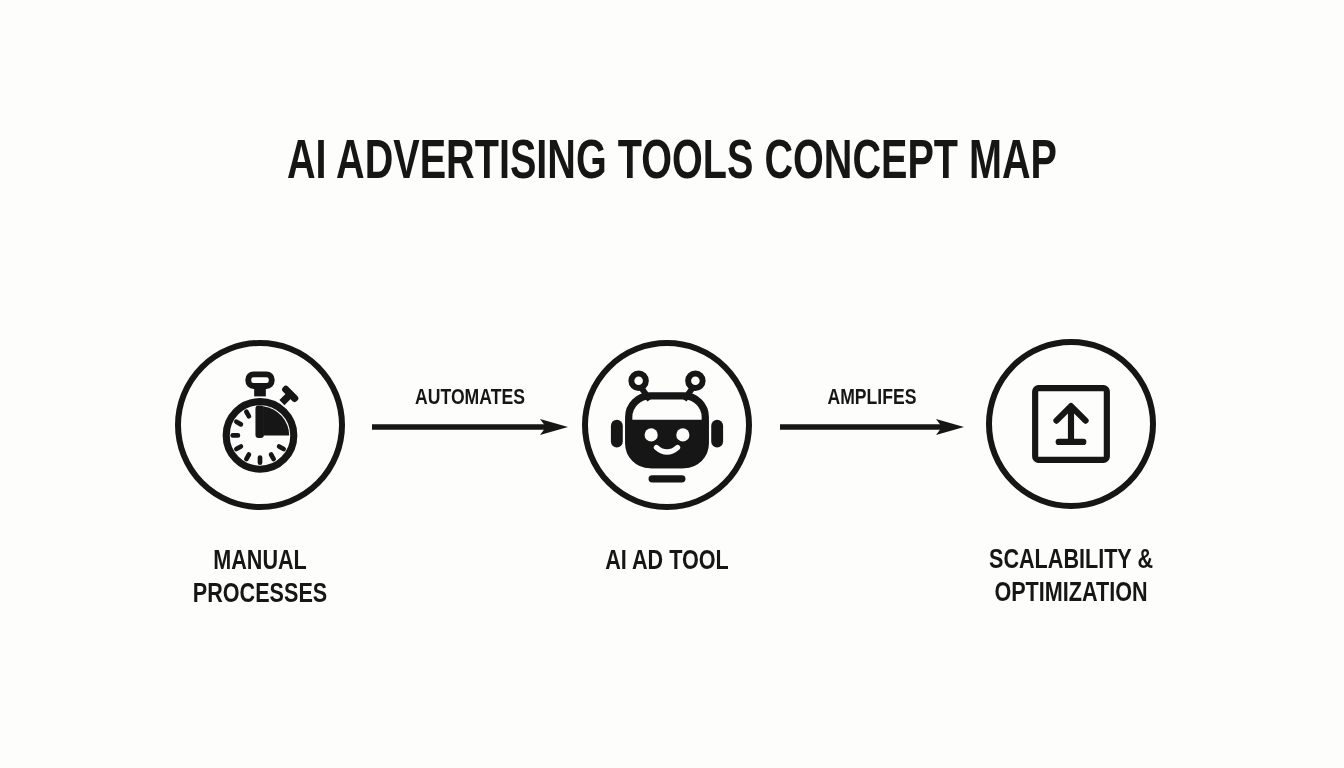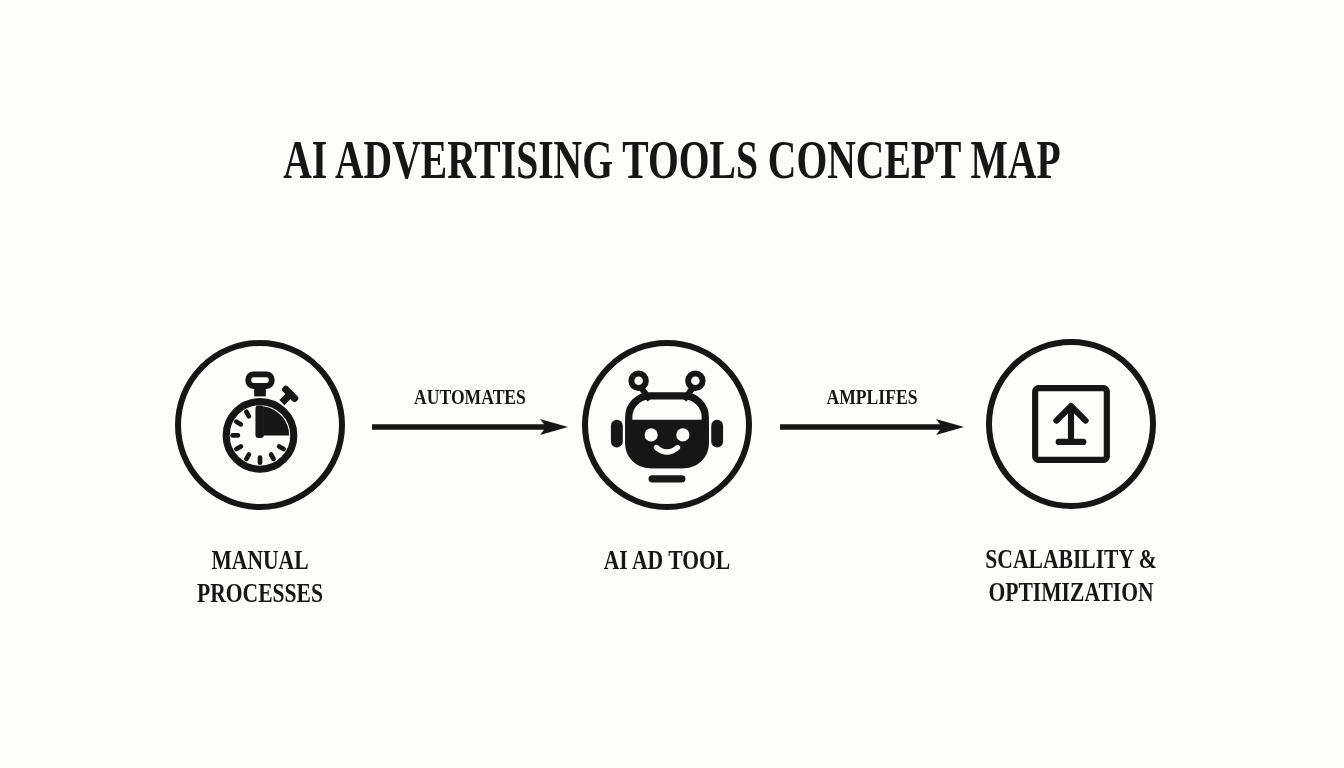--- a/index.html
+++ b/index.html
@@ -4,21 +4,21 @@
 <style>
   :root { --ink:#161616; --background:#fdfdfc; }
   * { margin:0; padding:0; box-sizing:border-box; }
   html,body { width:1344px; height:768px; overflow:hidden; }
   body {
     background:var(--background);
     font-family:"Liberation Sans", sans-serif;
     color:var(--ink);
     position:relative;
   }
-  .canvas { position:absolute; inset:0;font-family:Liberation Serif, serif; }
+  .canvas { position:absolute; inset:0; }
 
   .title {
     position:absolute; left:0; right:0; top:132px;
     text-align:center;
     font-size:55px; font-weight:bold; line-height:1;
     letter-spacing:0px;
     transform:scaleX(0.72);
     transform-origin:center;
     white-space:nowrap;
     color:var(--ink);

